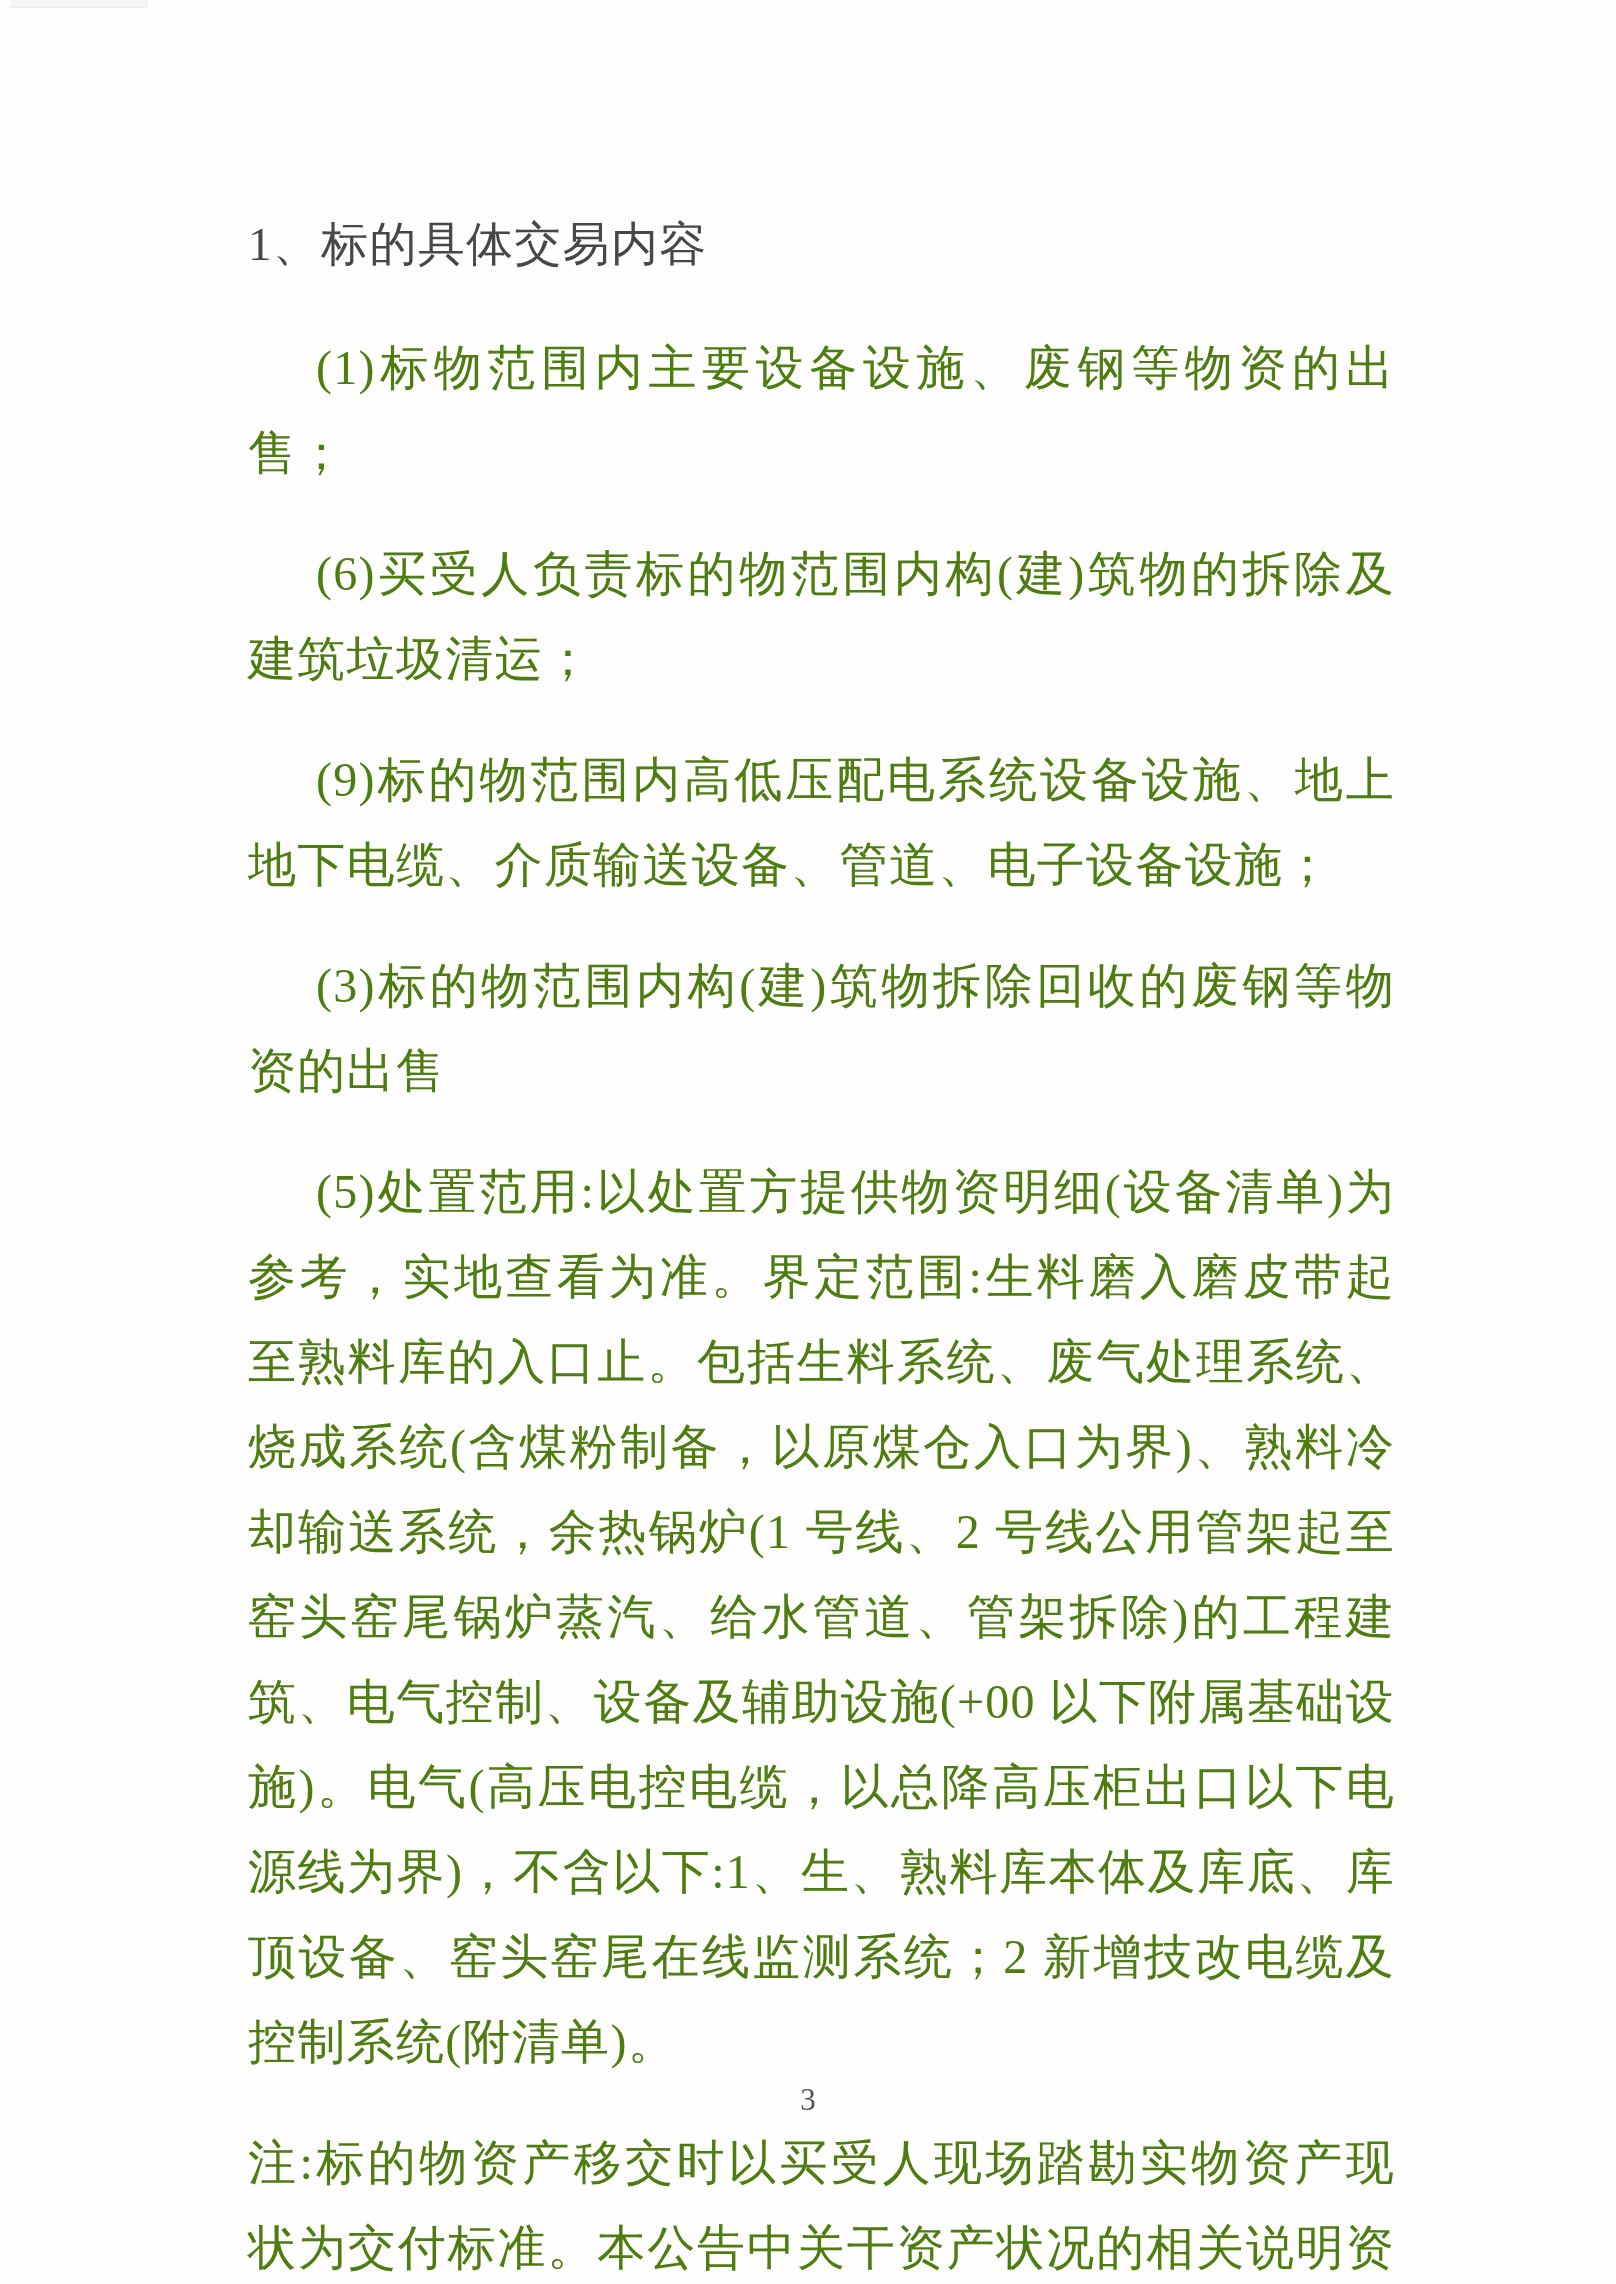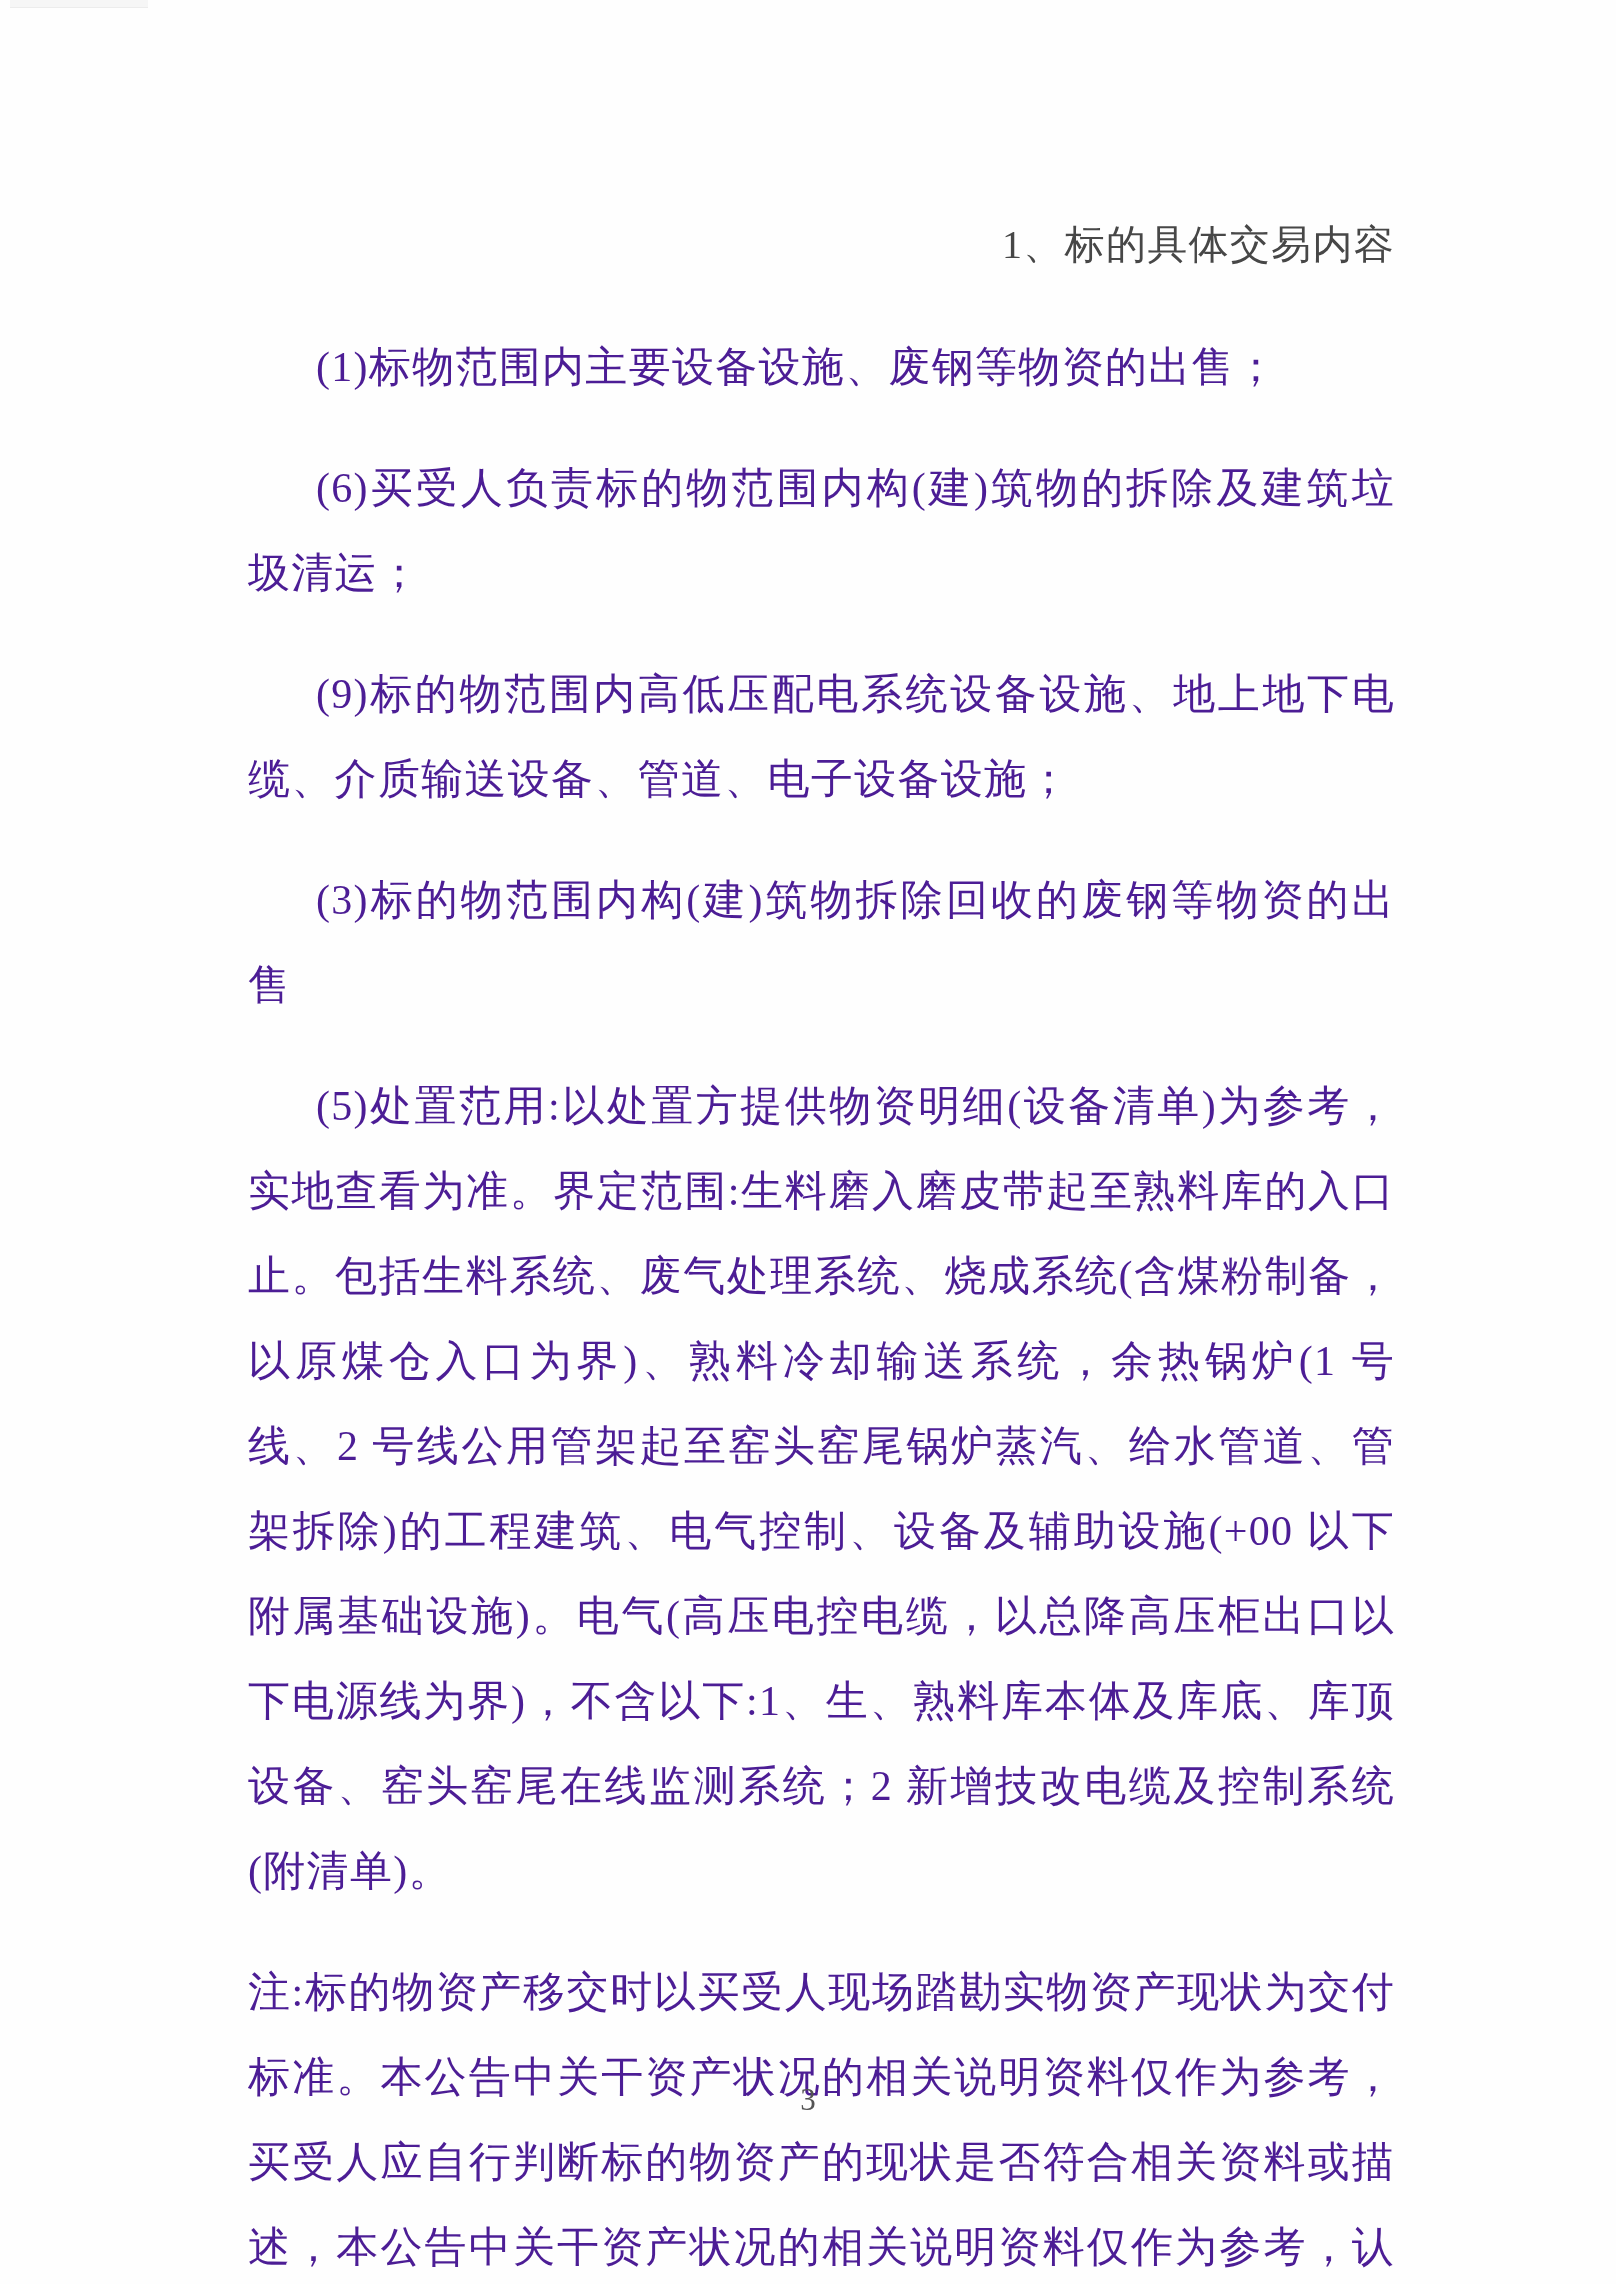--- a/index.html
+++ b/index.html
@@ -26,35 +26,34 @@
     background: #f6f6f6;
     border-bottom: 0.7px solid #ececec;
   }
   .content {
     position: absolute;
     left: 248px;
     top: 202px;
     width: 1147px;
   }
   .title {
-    font-size: 40px;
+    font-size: 47px;
     line-height: 85px;
     font-weight: normal;
     margin: 0 0 38px 0;
     letter-spacing: 1.3px;
     color: #474747;
-    text-align: right;
   }
   .para {
-    font-size: 42px;
+    font-size: 48px;
     line-height: 85px;
     margin: 0 0 36px 0;
     text-align: justify;
     letter-spacing: 1.3px;
-    color: #4c1d95;
+    color: #4d7c0f;
   }
   .para.indent {
     text-indent: 68px;
   }
   .page-number {
     position: absolute;
     left: 0;
     right: 0;
     top: 2083px;
     text-align: center;

